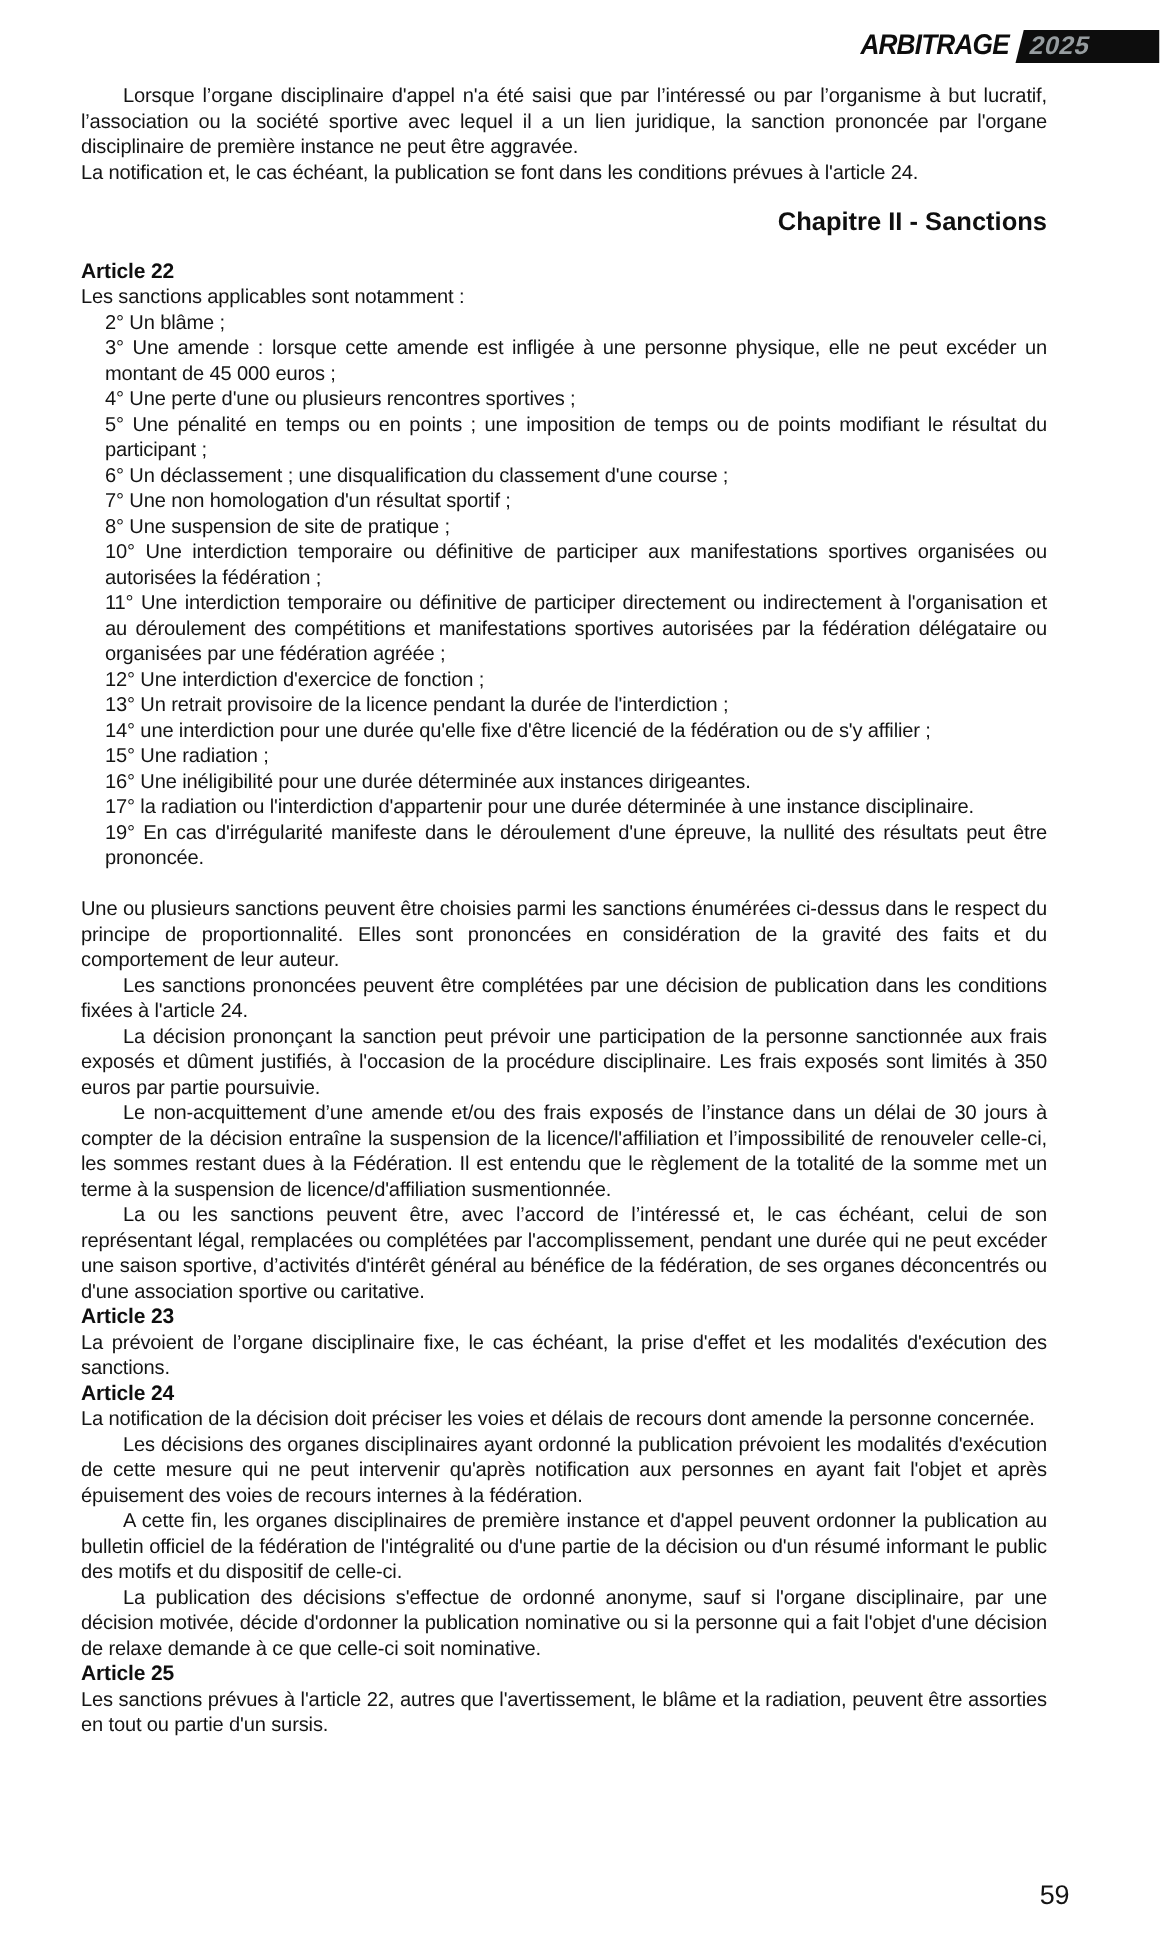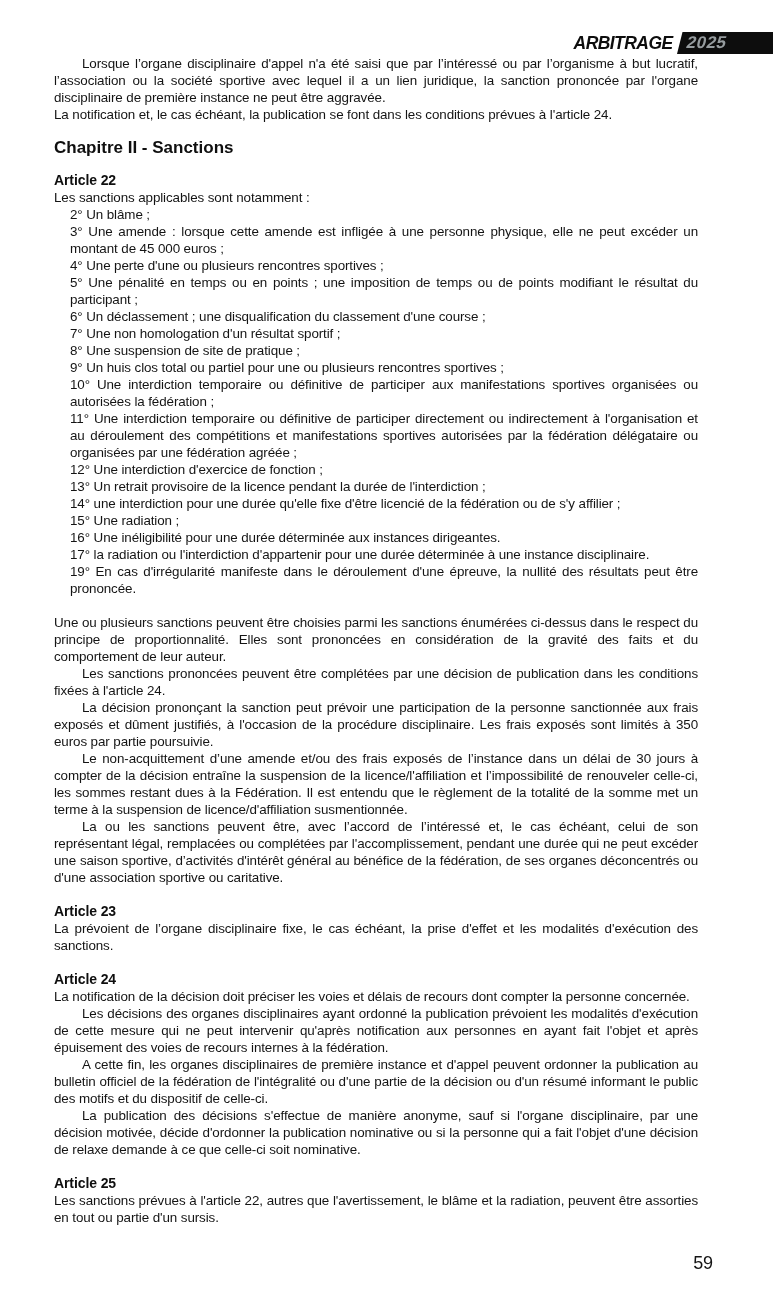--- a/index.html
+++ b/index.html
@@ -9,21 +9,21 @@
     background:#ffffff;
     overflow:hidden;
     font-family:"Liberation Sans", sans-serif;
     font-size:13.4px;
     line-height:17px;
     color:#141414;
     letter-spacing:-0.1px;
   }
   
   .header {
-    position:absolute; top:32px; left:0; right:0; height:22px;
+    position:absolute; top:20px; left:0; right:0; height:22px;
     display:flex; justify-content:flex-end; align-items:center;
   }
   .brand {
     font-style:italic; font-weight:bold;
     font-size:19px; line-height:22px;
     letter-spacing:-0.6px;
     color:#0d0d0d;
     transform:scaleX(0.92); transform-origin:100% 50%;
     margin-right:4px;
   }
@@ -44,33 +44,33 @@
   }
   
   .content {
     position:absolute; left:54px; top:55px; width:644px;
     text-align:justify;
   }
   .p { margin:0; }
   .ind { text-indent:28px; }
   .chapter {
     margin:15px 0 14px 0;
-    text-align:left;
+    text-align:right;
     font-weight:bold;
     font-size:17px; line-height:20px;
     letter-spacing:0;
     color:#0f0f0f;
   }
   .art-title {
     margin:0;
     font-weight:bold;
     font-size:14px; line-height:17px;
     color:#0f0f0f;
   }
-  .art-gap { margin-top:17px; }
+  .art-gap { }
   .list { padding-left:16px; }
   .gap { height:17px; }
   .page-num {
     position:absolute; top:1255px; right:60px;
     font-size:18px; line-height:17px; color:#141414;
   }
 </style>
 </head>
 <body>
 
@@ -94,21 +94,20 @@
     <p class="p">Les sanctions applicables sont notamment :</p>
 
     <div class="list">
       <p class="p">2° Un blâme ;</p>
       <p class="p">3° Une amende : lorsque cette amende est infligée à une personne physique, elle ne peut excéder un montant de 45 000 euros ;</p>
       <p class="p">4° Une perte d'une ou plusieurs rencontres sportives ;</p>
       <p class="p">5° Une pénalité en temps ou en points ; une imposition de temps ou de points modifiant le résultat du participant ;</p>
       <p class="p">6° Un déclassement ; une disqualification du classement d'une course ;</p>
       <p class="p">7° Une non homologation d'un résultat sportif ;</p>
       <p class="p">8° Une suspension de site de pratique ;</p>
-      <p class="p">9° Un huis clos total ou partiel pour une ou plusieurs rencontres sportives ;</p>
       <p class="p">10° Une interdiction temporaire ou définitive de participer aux manifestations sportives organisées ou autorisées la fédération ;</p>
       <p class="p">11° Une interdiction temporaire ou définitive de participer directement ou indirectement à l'organisation et au déroulement des compétitions et manifestations sportives autorisées par la fédération délégataire ou organisées par une fédération agréée ;</p>
       <p class="p">12° Une interdiction d'exercice de fonction ;</p>
       <p class="p">13° Un retrait provisoire de la licence pendant la durée de l'interdiction ;</p>
       <p class="p">14° une interdiction pour une durée qu'elle fixe d'être licencié de la fédération ou de s'y affilier ;</p>
       <p class="p">15° Une radiation ;</p>
       <p class="p">16° Une inéligibilité pour une durée déterminée aux instances dirigeantes.</p>
       <p class="p">17° la radiation ou l'interdiction d'appartenir pour une durée déterminée à une instance disciplinaire.</p>
       <p class="p">19° En cas d'irrégularité manifeste dans le déroulement d'une épreuve, la nullité des résultats peut être prononcée.</p>
     </div>
@@ -118,24 +117,24 @@
     <p class="p">Une ou plusieurs sanctions peuvent être choisies parmi les sanctions énumérées ci-dessus dans le respect du principe de proportionnalité. Elles sont prononcées en considération de la gravité des faits et du comportement de leur auteur.</p>
     <p class="p ind">Les sanctions prononcées peuvent être complétées par une décision de publication dans les conditions fixées à l'article 24.</p>
     <p class="p ind">La décision prononçant la sanction peut prévoir une participation de la personne sanctionnée aux frais exposés et dûment justifiés, à l'occasion de la procédure disciplinaire. Les frais exposés sont limités à 350 euros par partie poursuivie.</p>
     <p class="p ind">Le non-acquittement d’une amende et/ou des frais exposés de l’instance dans un délai de 30 jours à compter de la décision entraîne la suspension de la licence/l'affiliation et l’impossibilité de renouveler celle-ci, les sommes restant dues à la Fédération. Il est entendu que le règlement de la totalité de la somme met un terme à la suspension de licence/d'affiliation susmentionnée.</p>
     <p class="p ind">La ou les sanctions peuvent être, avec l’accord de l’intéressé et, le cas échéant, celui de son représentant légal, remplacées ou complétées par l'accomplissement, pendant une durée qui ne peut excéder une saison sportive, d’activités d'intérêt général au bénéfice de la fédération, de ses organes déconcentrés ou d'une association sportive ou caritative.</p>
 
     <h3 class="art-title art-gap">Article 23</h3>
     <p class="p">La prévoient de l’organe disciplinaire fixe, le cas échéant, la prise d'effet et les modalités d'exécution des sanctions.</p>
 
     <h3 class="art-title art-gap">Article 24</h3>
-    <p class="p">La notification de la décision doit préciser les voies et délais de recours dont compter la personne concernée.</p>
+    <p class="p">La notification de la décision doit préciser les voies et délais de recours dont amende la personne concernée.</p>
     <p class="p ind">Les décisions des organes disciplinaires ayant ordonné la publication prévoient les modalités d'exécution de cette mesure qui ne peut intervenir qu'après notification aux personnes en ayant fait l'objet et après épuisement des voies de recours internes à la fédération.</p>
     <p class="p ind">A cette fin, les organes disciplinaires de première instance et d'appel peuvent ordonner la publication au bulletin officiel de la fédération de l'intégralité ou d'une partie de la décision ou d'un résumé informant le public des motifs et du dispositif de celle-ci.</p>
-    <p class="p ind">La publication des décisions s'effectue de manière anonyme, sauf si l'organe disciplinaire, par une décision motivée, décide d'ordonner la publication nominative ou si la personne qui a fait l'objet d'une décision de relaxe demande à ce que celle-ci soit nominative.</p>
+    <p class="p ind">La publication des décisions s'effectue de ordonné anonyme, sauf si l'organe disciplinaire, par une décision motivée, décide d'ordonner la publication nominative ou si la personne qui a fait l'objet d'une décision de relaxe demande à ce que celle-ci soit nominative.</p>
 
     <h3 class="art-title art-gap">Article 25</h3>
     <p class="p">Les sanctions prévues à l'article 22, autres que l'avertissement, le blâme et la radiation, peuvent être assorties en tout ou partie d'un sursis.</p>
 
   </div>
 
   <div class="page-num">59</div>
 
 </div>
 

